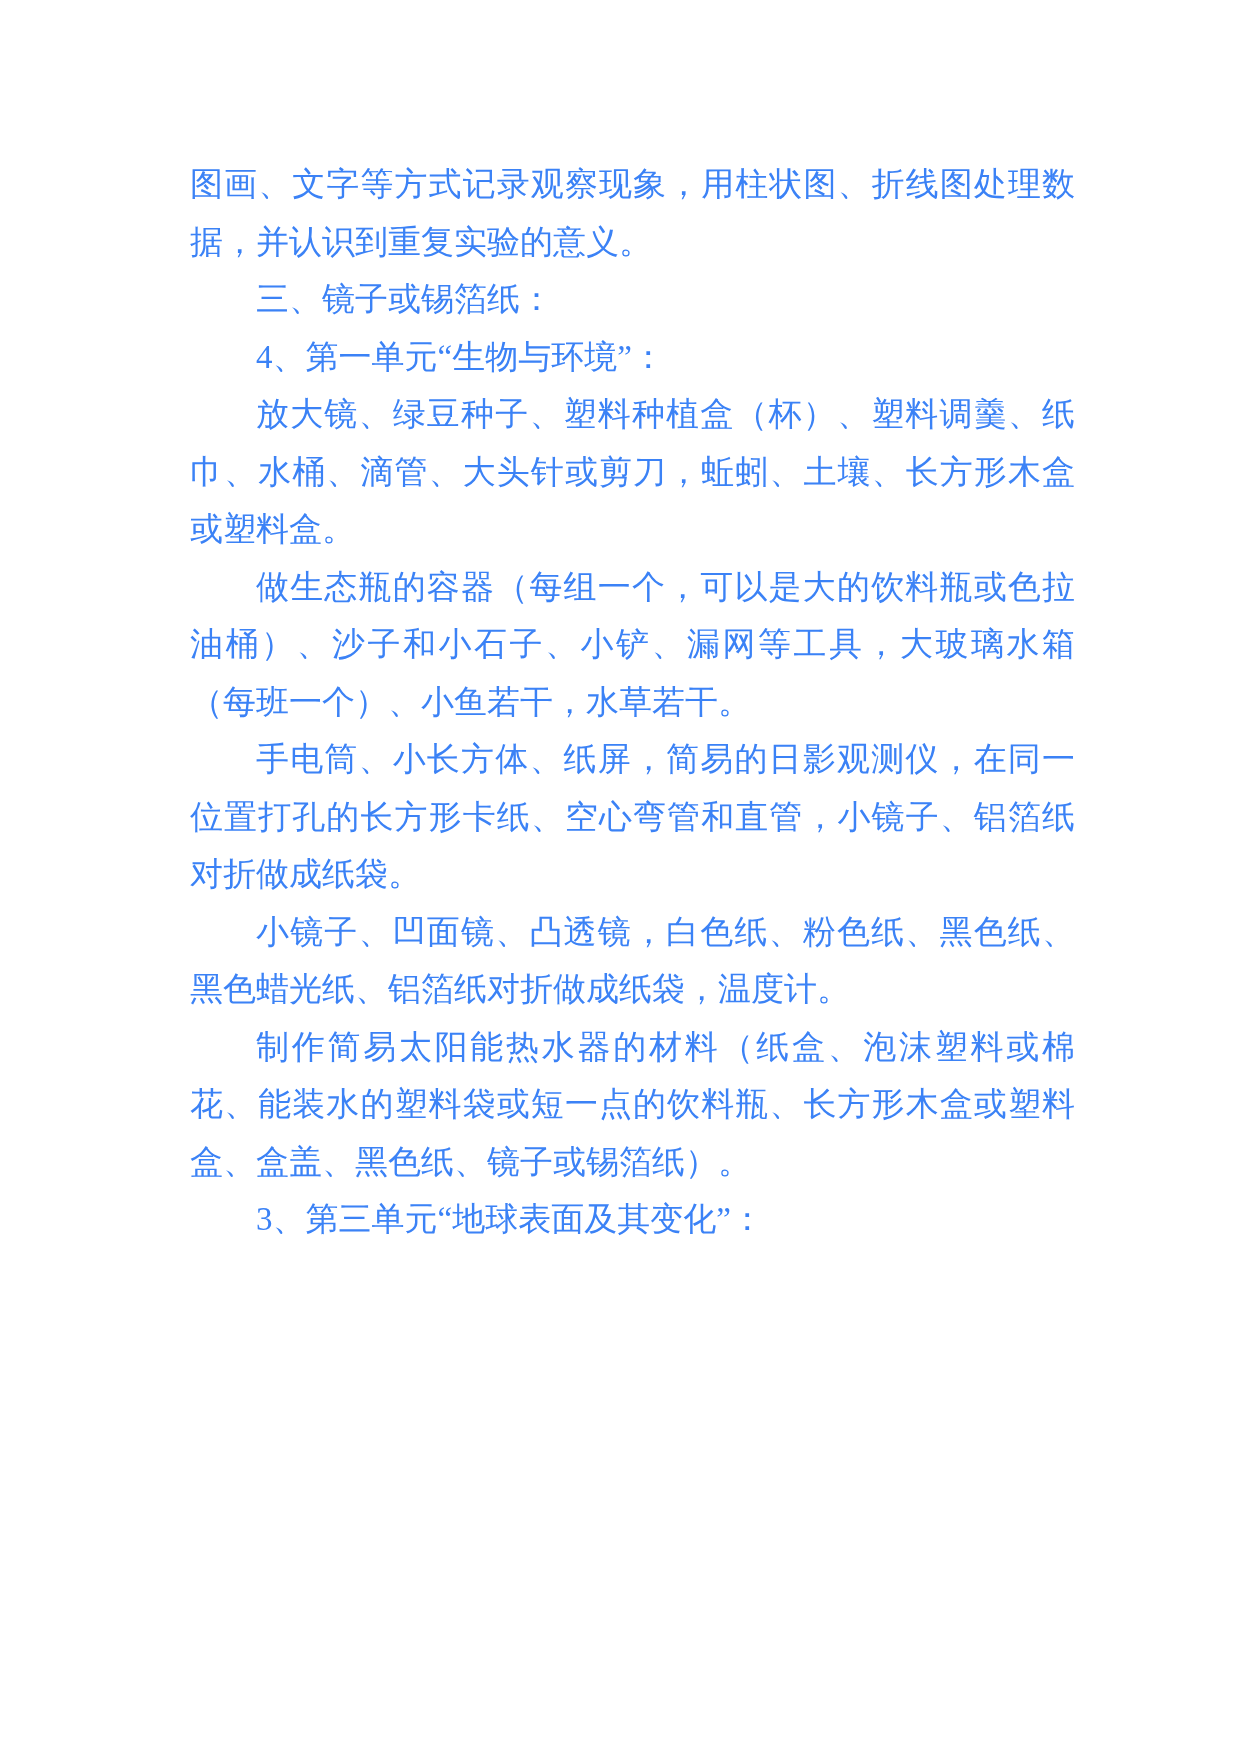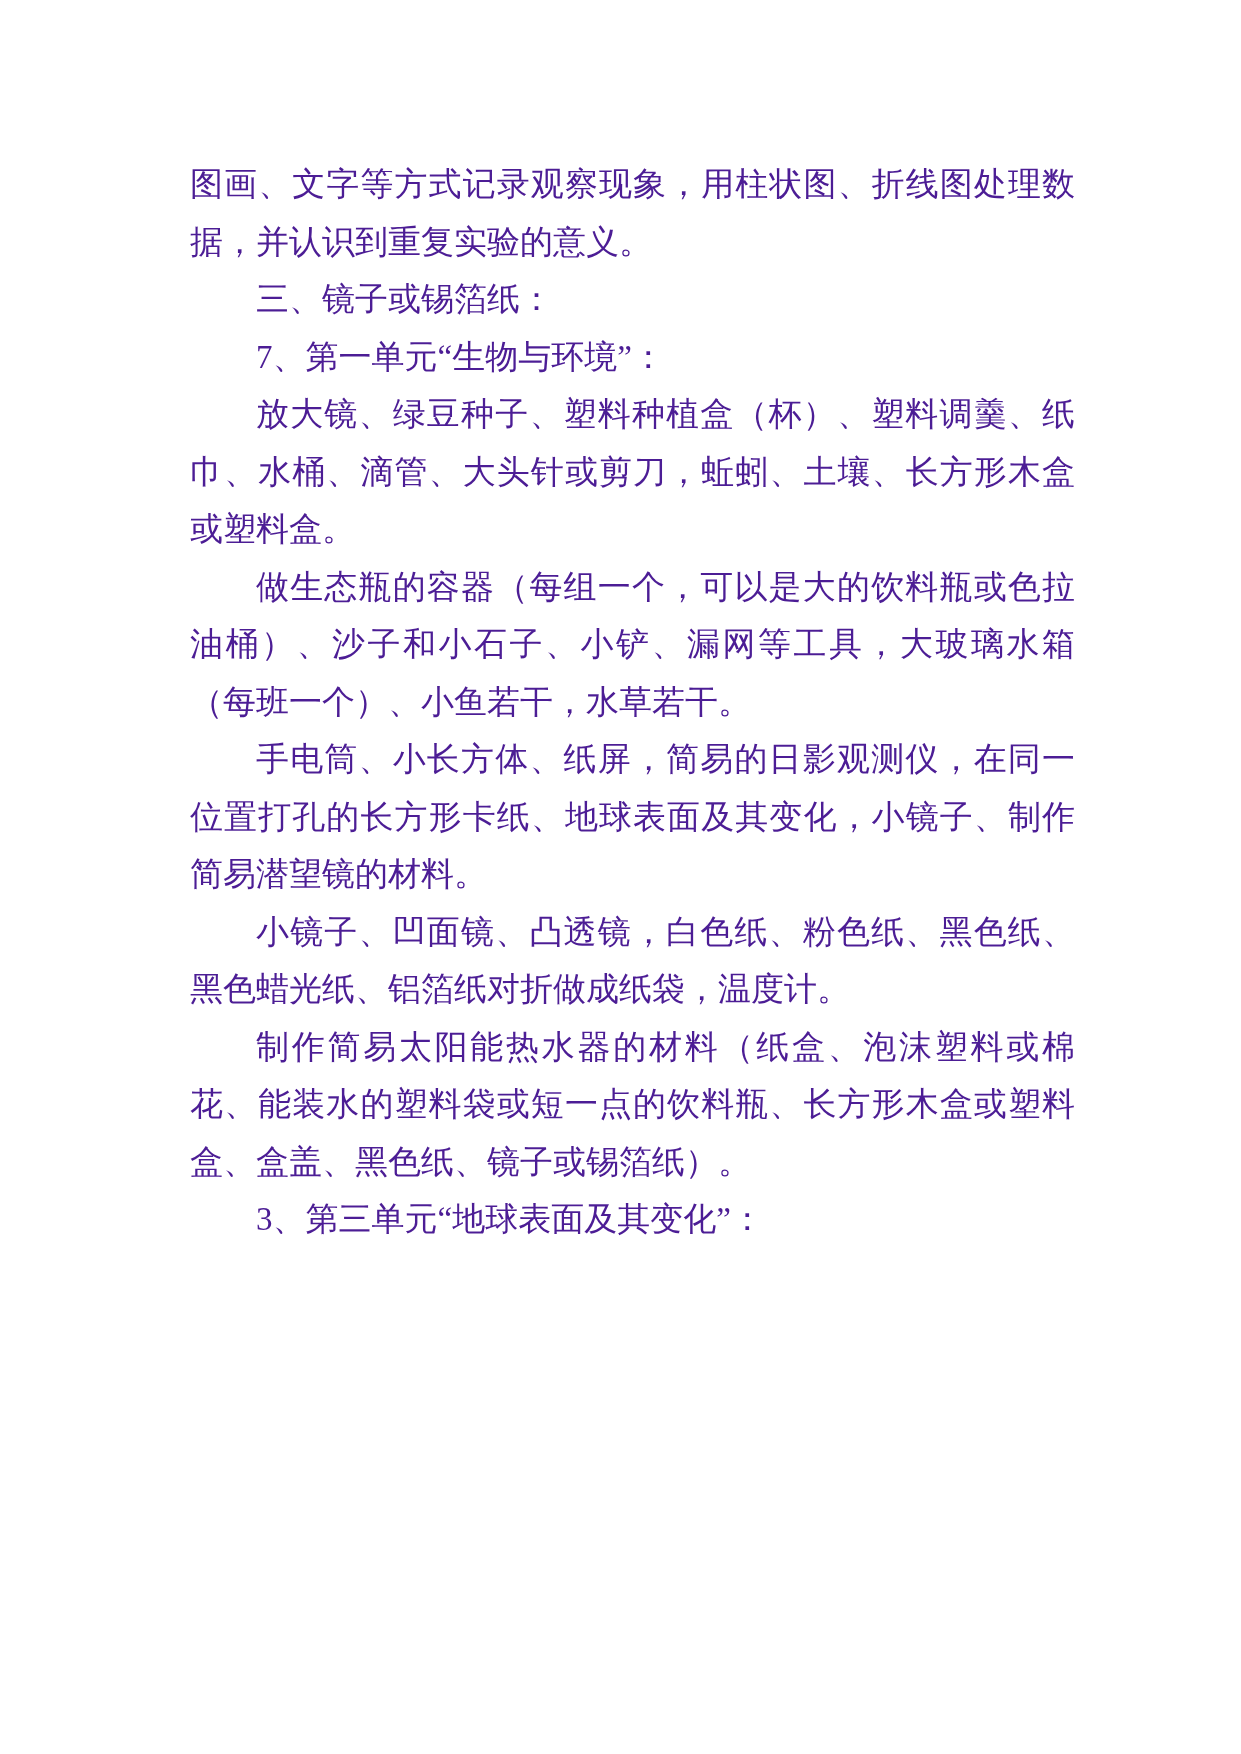--- a/index.html
+++ b/index.html
@@ -12,41 +12,41 @@
     background: #ffffff;
     overflow: hidden;
   }
   .page {
     box-sizing: border-box;
     width: 1241px;
     height: 1754px;
     padding: 156px 166px 0 190px;
     background: #ffffff;
     font-family: "Liberation Serif", "DejaVu Serif", serif;
-    color: #4c1d95;
+    color: #3b82f6;
   }
   .para {
     margin: 0;
     font-size: 33px;
     line-height: 57.5px;
     text-align: justify;
     text-justify: inter-ideograph;
     word-break: break-all;
     font-weight: 400;
   }
   .para.indent {
     text-indent: 2em;
   }
 </style>
 </head>
 <body>
 
 <div class="page">
   <p class="para">图画、文字等方式记录观察现象，用柱状图、折线图处理数据，并认识到重复实验的意义。</p>
   <p class="para indent">三、镜子或锡箔纸：</p>
-  <p class="para indent">7、第一单元“生物与环境”：</p>
+  <p class="para indent">4、第一单元“生物与环境”：</p>
   <p class="para indent">放大镜、绿豆种子、塑料种植盒（杯）、塑料调羹、纸巾、水桶、滴管、大头针或剪刀，蚯蚓、土壤、长方形木盒或塑料盒。</p>
   <p class="para indent">做生态瓶的容器（每组一个，可以是大的饮料瓶或色拉油桶）、沙子和小石子、小铲、漏网等工具，大玻璃水箱（每班一个）、小鱼若干，水草若干。</p>
-  <p class="para indent">手电筒、小长方体、纸屏，简易的日影观测仪，在同一位置打孔的长方形卡纸、地球表面及其变化，小镜子、制作简易潜望镜的材料。</p>
+  <p class="para indent">手电筒、小长方体、纸屏，简易的日影观测仪，在同一位置打孔的长方形卡纸、空心弯管和直管，小镜子、铝箔纸对折做成纸袋。</p>
   <p class="para indent">小镜子、凹面镜、凸透镜，白色纸、粉色纸、黑色纸、黑色蜡光纸、铝箔纸对折做成纸袋，温度计。</p>
   <p class="para indent">制作简易太阳能热水器的材料（纸盒、泡沫塑料或棉花、能装水的塑料袋或短一点的饮料瓶、长方形木盒或塑料盒、盒盖、黑色纸、镜子或锡箔纸）。</p>
   <p class="para indent">3、第三单元“地球表面及其变化”：</p>
 </div>
 
 </body></html>

